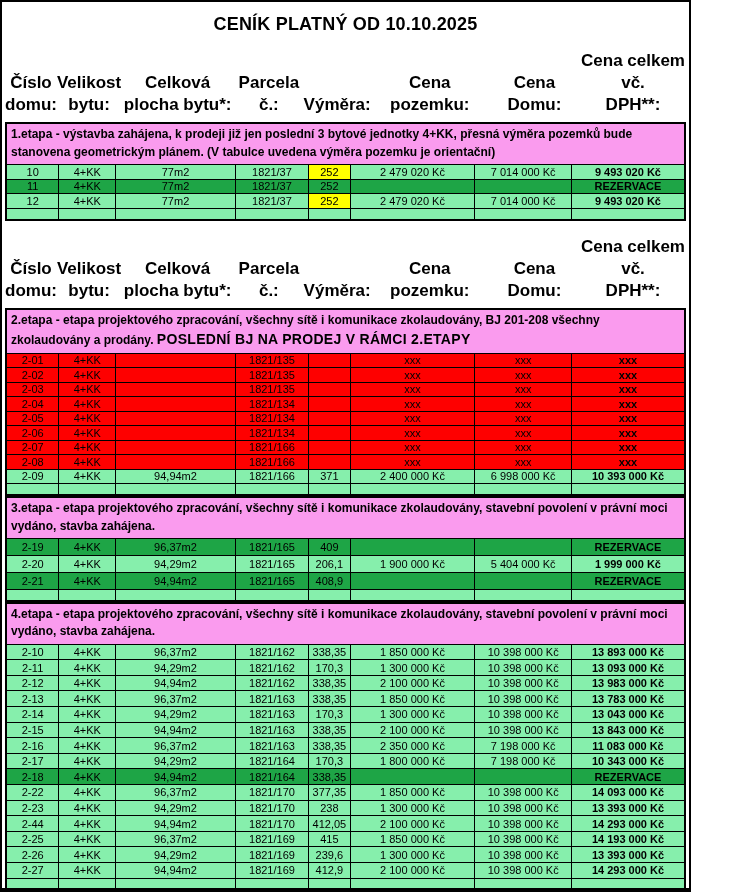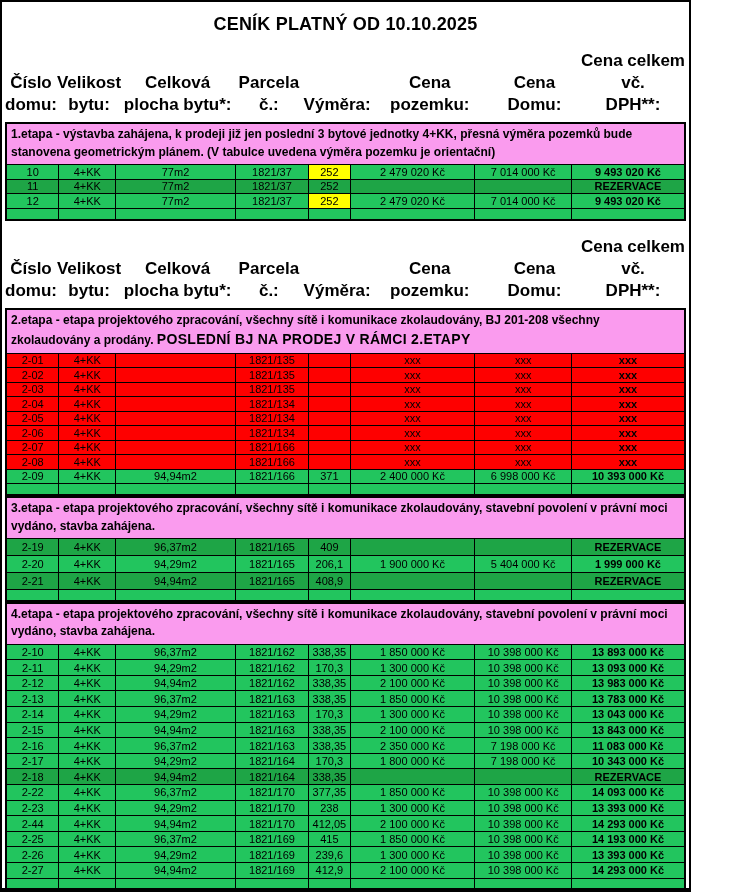--- a/index.html
+++ b/index.html
@@ -31,21 +31,21 @@
   .tbl{border:2px solid #000;background:#fff;}
   .colhead + .tbl{margin-top:0;}
   .banner{
     background:var(--banner_pink);
     font-weight:bold;font-size:12px;line-height:1.45;
     padding:2px 4px 3px;
   }
   .banner .big{font-size:14px;letter-spacing:0.3px;}
   .row{
     display:grid;grid-template-columns:var(--cols);
-    border-top:1px solid #000;background:#22c55e;
+    border-top:1px solid #000;background:#86efac;
   }
   .cell{
     border-right:1px solid #000;
     display:flex;align-items:center;justify-content:center;
     font-size:11px;overflow:hidden;white-space:nowrap;
   }
   .cell:last-child{border-right:none;}
   .cell.total{font-weight:bold;}
   .cell.vymera.yellow{background:var(--highlight_yellow);}
   .row.reserved{background:var(--reserved_green);}

